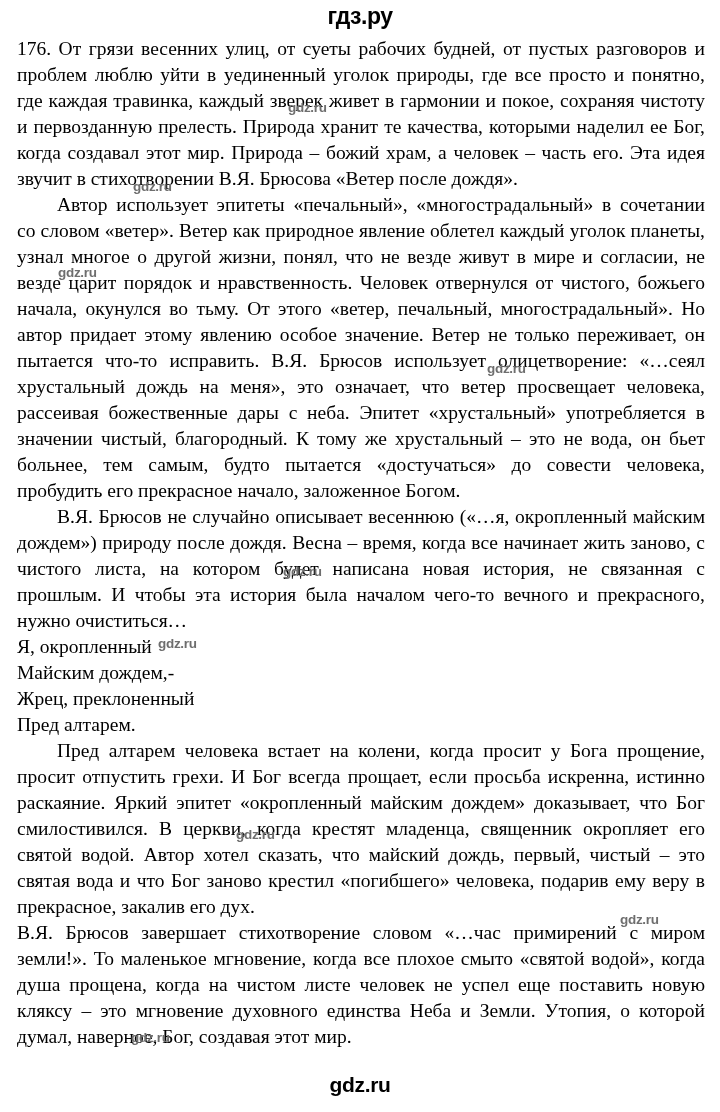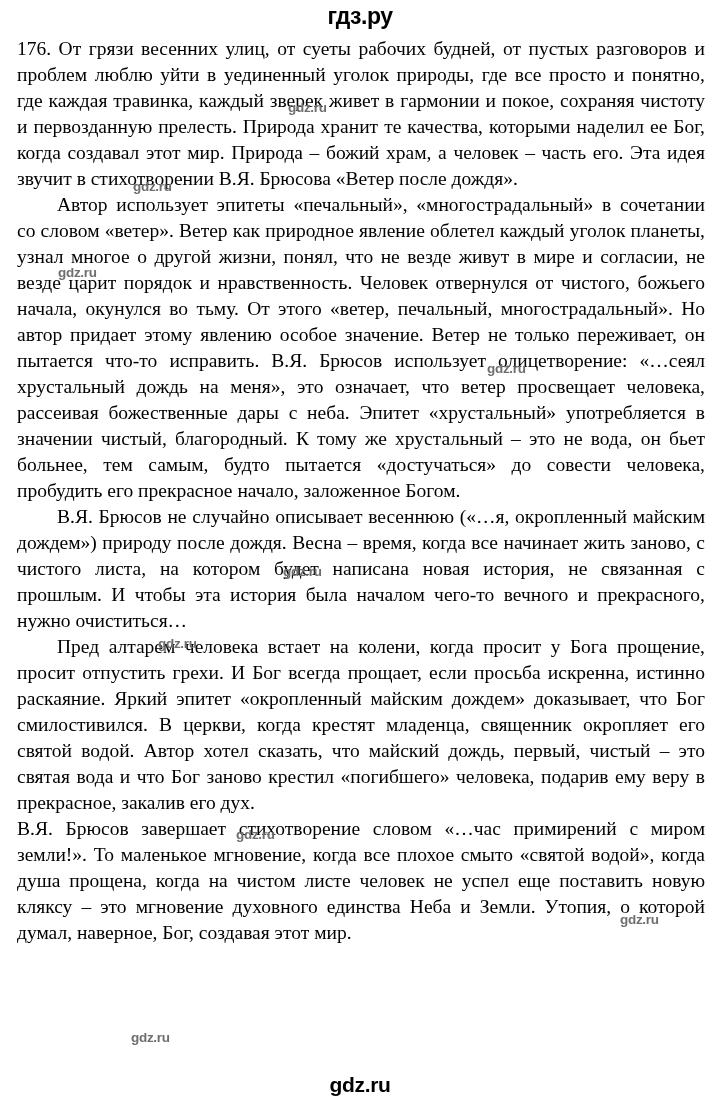--- a/index.html
+++ b/index.html
@@ -110,20 +110,26 @@
 </div>
 
 <div class="sheet">
 
   <p class="para">176. От грязи весенних улиц, от суеты рабочих будней, от пустых разговоров и проблем люблю уйти в уединенный уголок природы, где все просто и понятно, где каждая травинка, каждый зверек живет в гармонии и покое, сохраняя чистоту и первозданную прелесть. Природа хранит те качества, которыми наделил ее Бог, когда создавал этот мир. Природа – божий храм, а человек – часть его. Эта идея звучит в стихотворении В.Я. Брюсова «Ветер после дождя».</p>
 
   <p class="para indent">Автор использует эпитеты «печальный», «многострадальный» в сочетании со словом «ветер». Ветер как природное явление облетел каждый уголок планеты, узнал многое о другой жизни, понял, что не везде живут в мире и согласии, не везде царит порядок и нравственность. Человек отвернулся от чистого, божьего начала, окунулся во тьму. От этого «ветер, печальный, многострадальный». Но автор придает этому явлению особое значение. Ветер не только переживает, он пытается что-то исправить. В.Я. Брюсов использует олицетворение: «…сеял хрустальный дождь на меня», это означает, что ветер просвещает человека, рассеивая божественные дары с неба. Эпитет «хрустальный» употребляется в значении чистый, благородный. К тому же хрустальный – это не вода, он бьет больнее, тем самым, будто пытается «достучаться» до совести человека, пробудить его прекрасное начало, заложенное Богом.</p>
 
   <p class="para indent">В.Я. Брюсов не случайно описывает весеннюю («…я, окропленный майским дождем») природу после дождя. Весна – время, когда все начинает жить заново, с чистого листа, на котором будет написана новая история, не связанная с прошлым. И чтобы эта история была началом чего-то вечного и прекрасного, нужно очиститься…</p>
 
+  <div class="poem">
+    <div>Я, окропленный</div>
+    <div>Майским дождем,-</div>
+    <div>Жрец, преклоненный</div>
+    <div>Пред алтарем.</div>
+  </div>
 
   <p class="para indent">Пред алтарем человека встает на колени, когда просит у Бога прощение, просит отпустить грехи. И Бог всегда прощает, если просьба искренна, истинно раскаяние. Яркий эпитет «окропленный майским дождем» доказывает, что Бог смилостивился. В церкви, когда крестят младенца, священник окропляет его святой водой. Автор хотел сказать, что майский дождь, первый, чистый – это святая вода и что Бог заново крестил «погибшего» человека, подарив ему веру в прекрасное, закалив его дух.</p>
 
 
   <p class="para">В.Я. Брюсов завершает стихотворение словом «…час примирений с миром земли!». То маленькое мгновение, когда все плохое смыто «святой водой», когда душа прощена, когда на чистом листе человек не успел еще поставить новую кляксу – это мгновение духовного единства Неба и Земли. Утопия, о которой думал, наверное, Бог, создавая этот мир.</p>
 
 </div>
 
 <div class="footer">
   <div class="footer-logo">gdz.ru</div>

